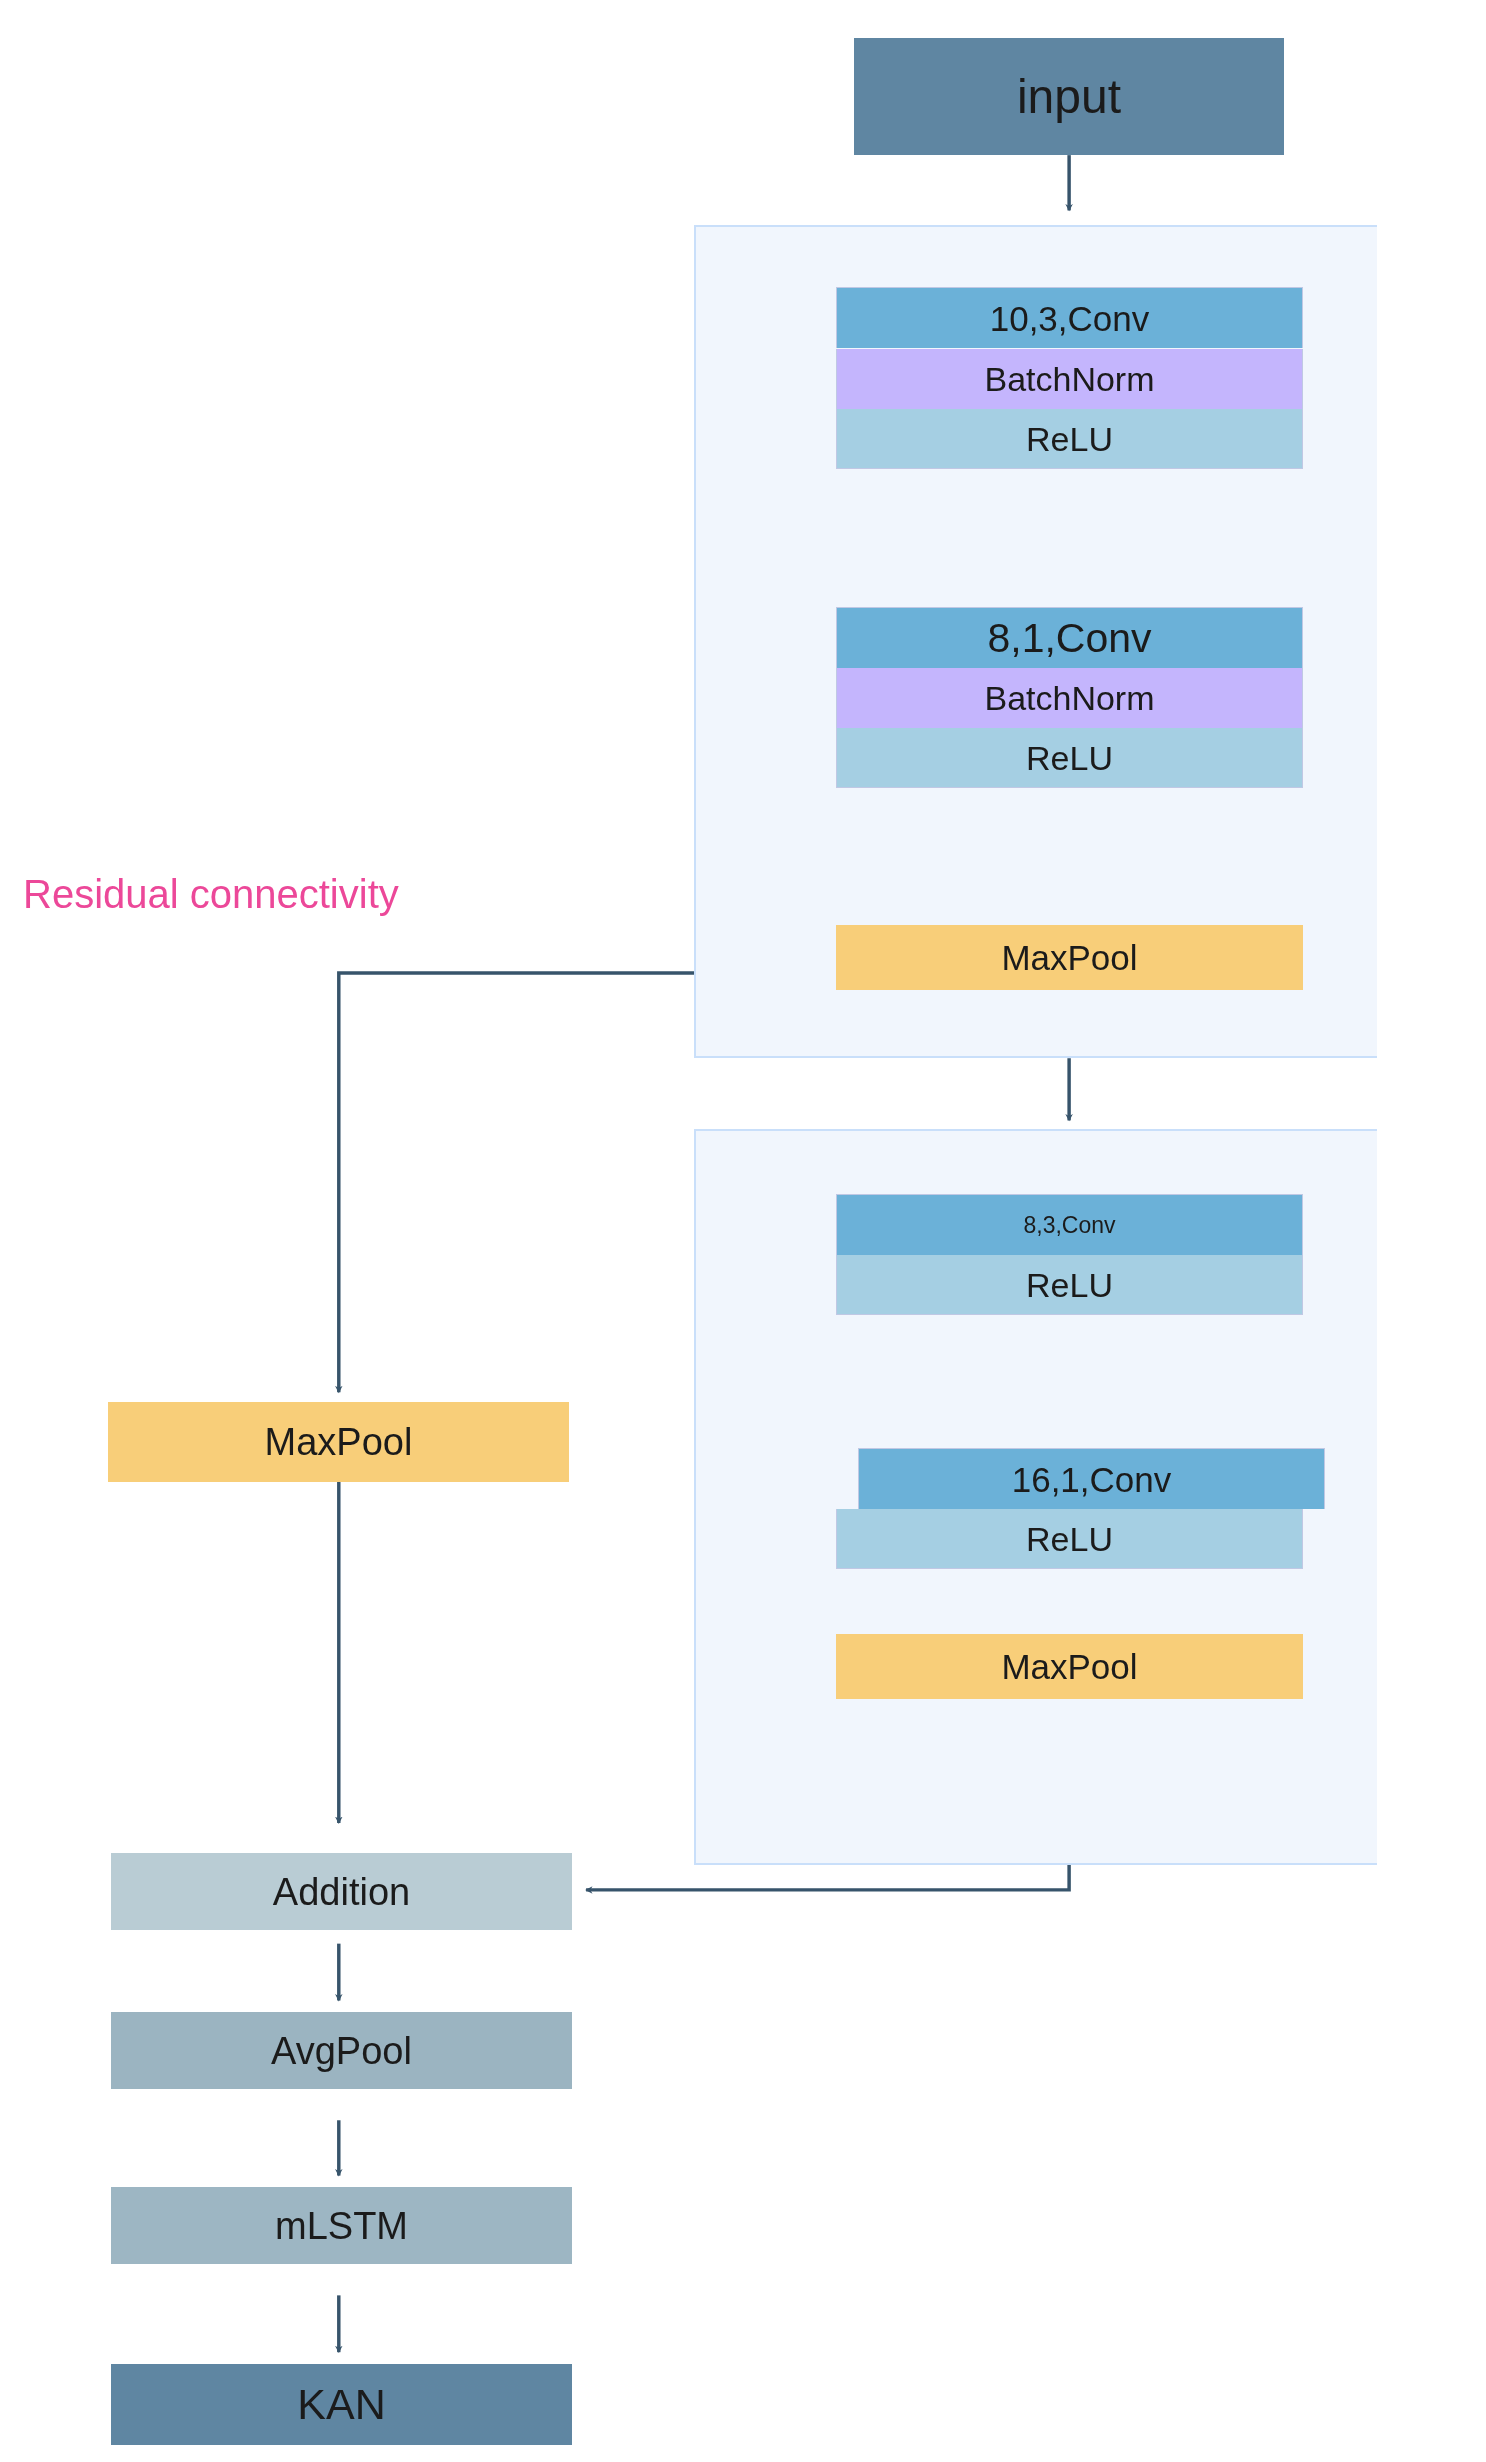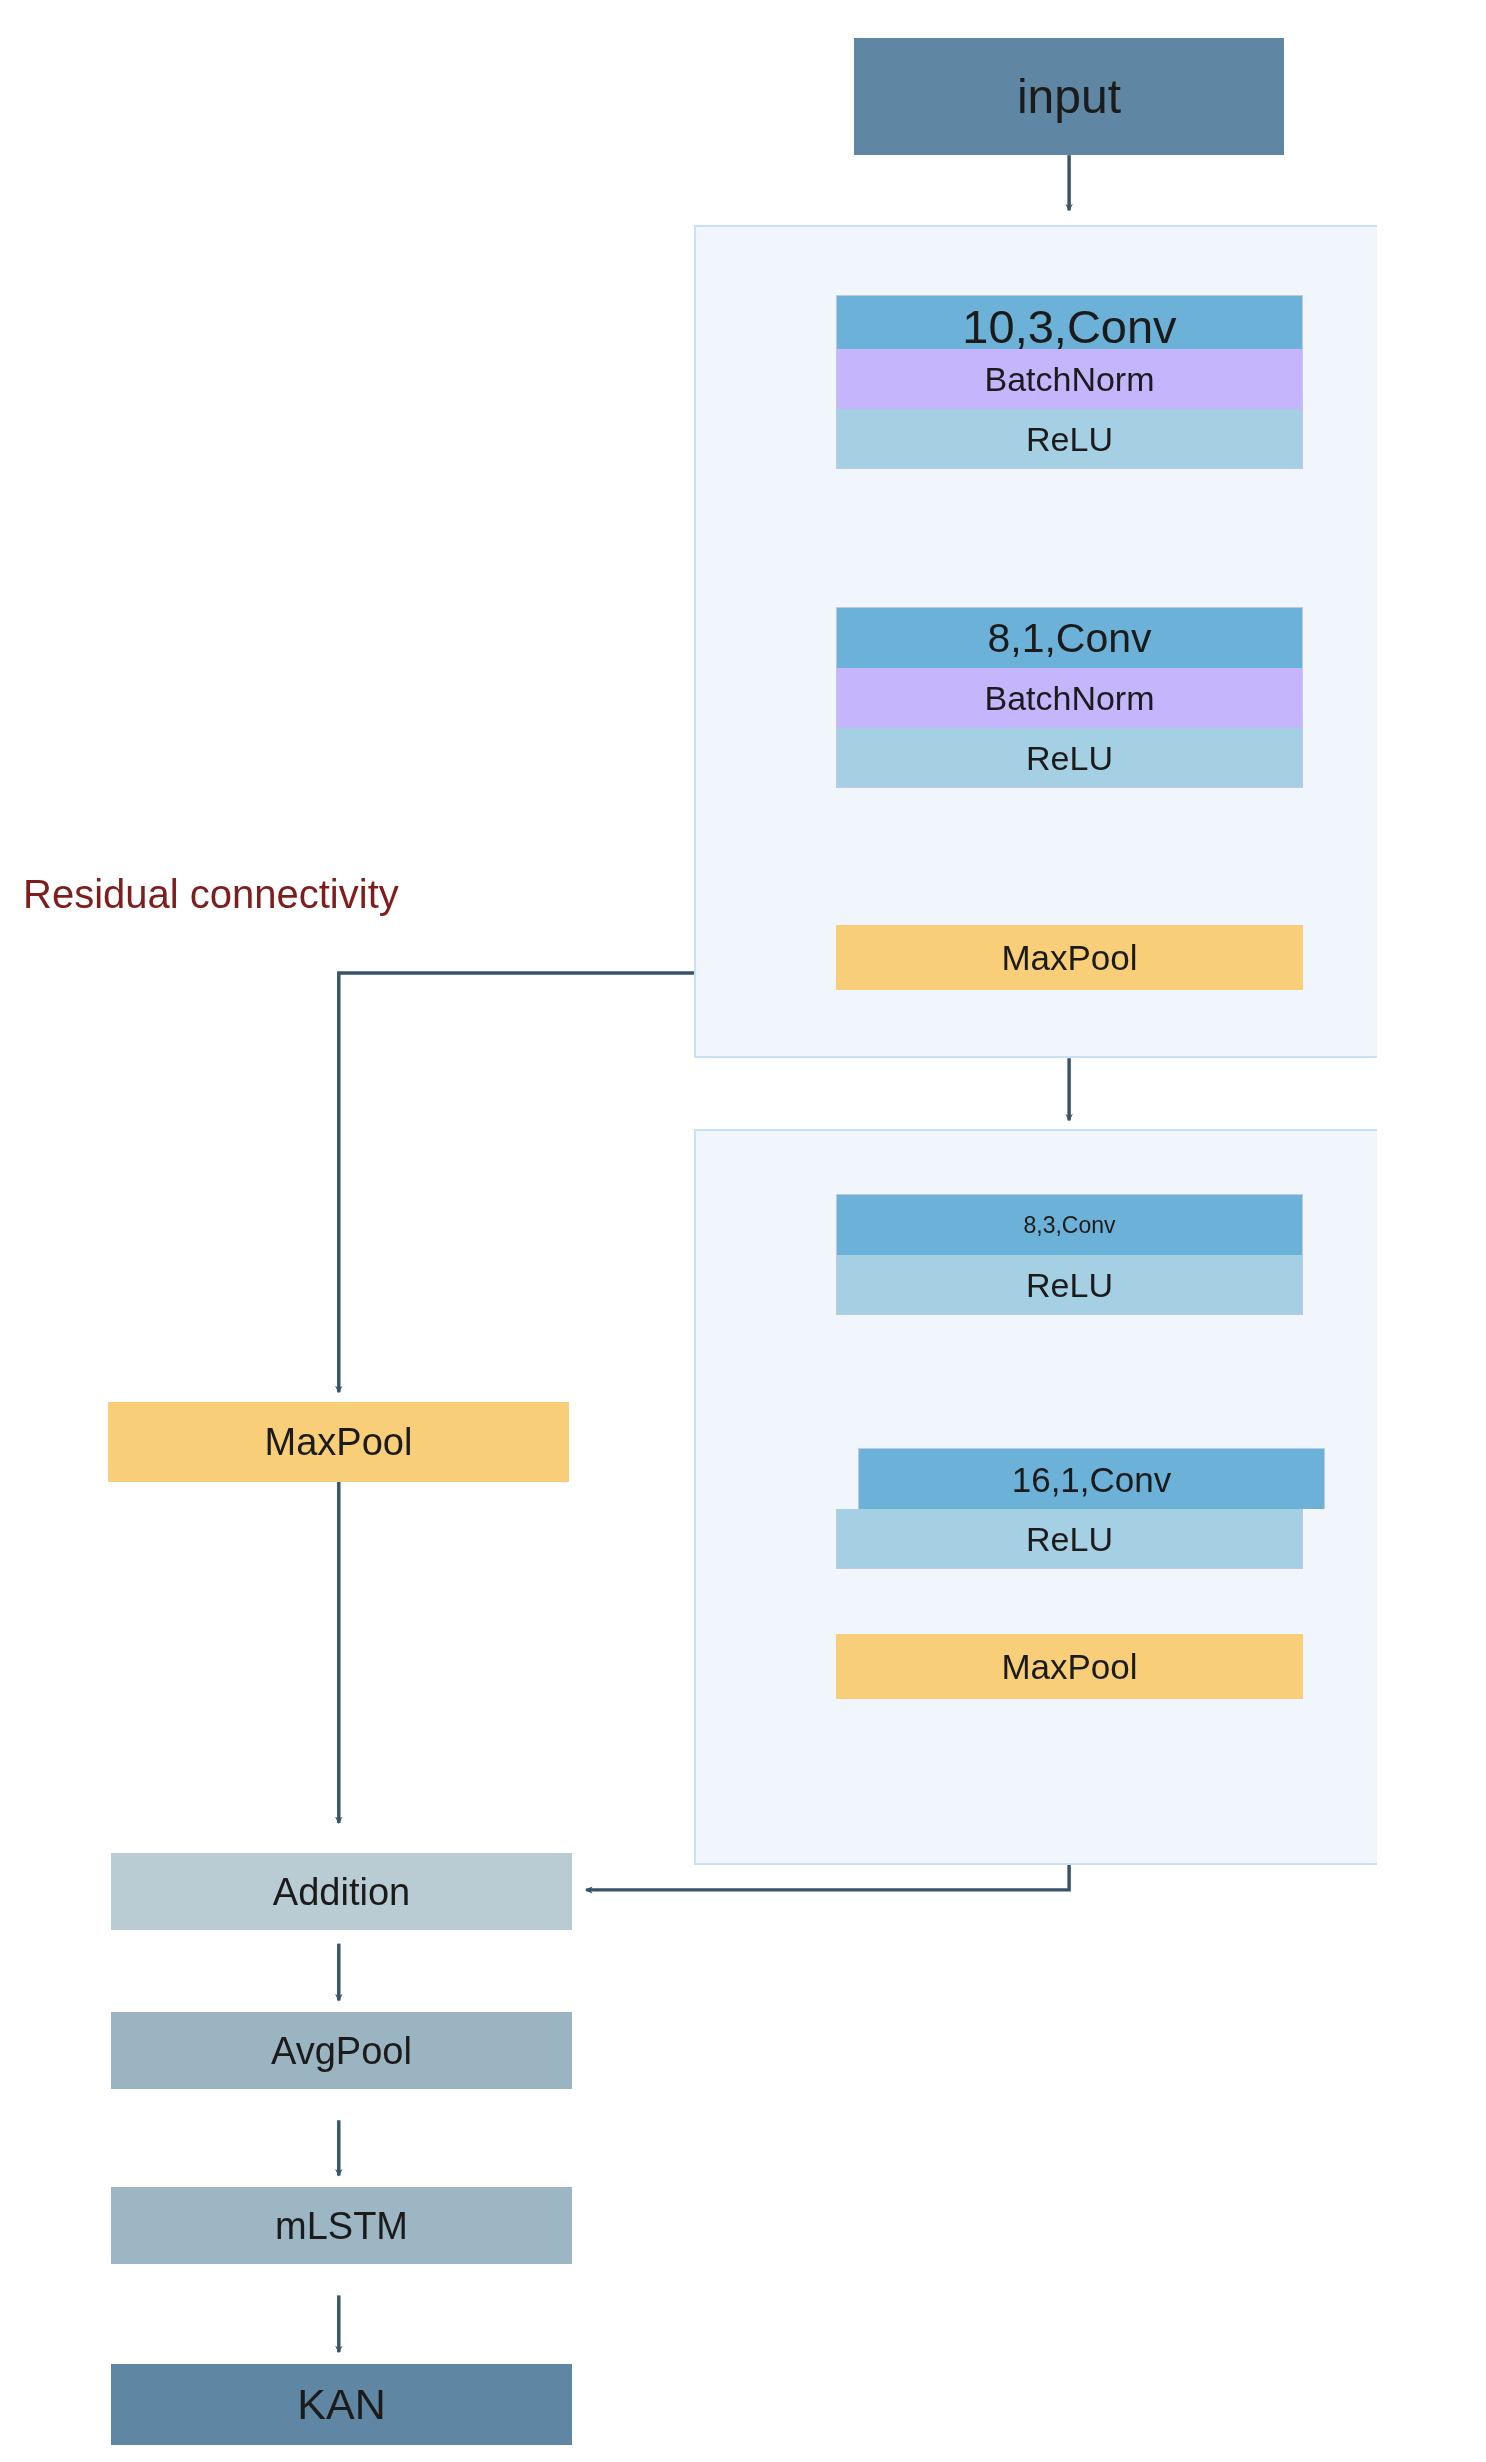--- a/index.html
+++ b/index.html
@@ -50,21 +50,21 @@
   .n-relu-top  { background: #a5cfe3; border: 1.5px solid #c0c8e4; border-top: none; }
   .n-pool      { background: #f8ce79; }
   .n-add       { background: #b9ccd4; margin-top: 20px; }
   .n-avgpool   { background: #9bb4c1; }
   .n-lstm      { background: #9db6c3; }
   .n-kan       { background: #5f86a2; }
 
   
   .free-text {
     position: absolute;
-    color: #7f1d1d;
+    color: #ec4899;
     white-space: nowrap;
     line-height: 1;
   }
 
   
   #wires {
     position: absolute;
     left: 0;
     top: 0;
     width: 1487px;
@@ -108,21 +108,21 @@
 
     <path d="M441,2989 L441,3063" stroke="#37546b" stroke-width="4.5" fill="none" marker-end="url(#ah)"></path>
   </svg>
 
   <div class="node n-input" style="left:854px; top:38px; width:430px; height:117px; font-size:48px;">
     <span class="node-label">input</span>
   </div>
 
   <div class="group-box" style="left:694px; top:225px; width:750px; height:833px;"></div>
 
-  <div class="node n-conv" style="left:836px; top:287px; width:467px; height:61px; font-size:47px;margin-top:8px;">
+  <div class="node n-conv" style="left:836px; top:287px; width:467px; height:61px; font-size:35px;">
     <span class="node-label">10,3,Conv</span>
   </div>
   <div class="node n-bn" style="left:836px; top:349px; width:467px; height:60px; font-size:34px;">
     <span class="node-label">BatchNorm</span>
   </div>
   <div class="node n-relu" style="left:836px; top:409px; width:467px; height:60px; font-size:34px;">
     <span class="node-label">ReLU</span>
   </div>
 
   <div class="node n-conv" style="left:836px; top:607px; width:467px; height:61px; font-size:41px;">

